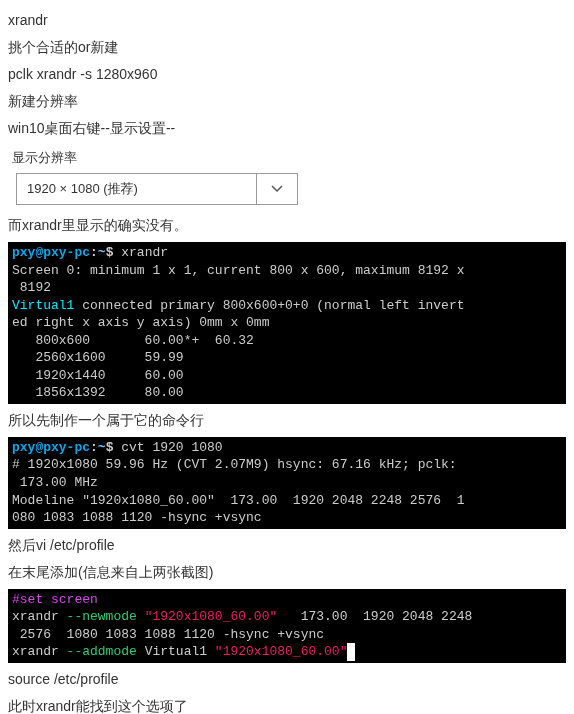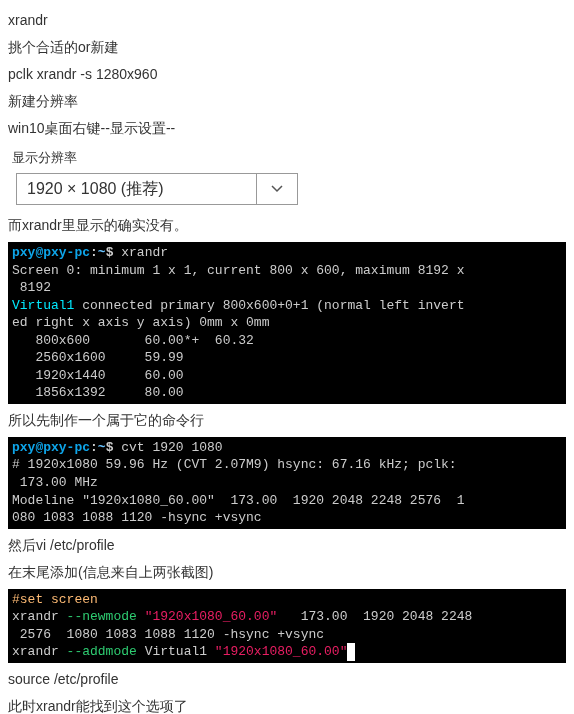--- a/index.html
+++ b/index.html
@@ -13,21 +13,21 @@
   }
   p { margin: 6px 0; line-height: 1.5; }
   .label { margin: 10px 0 6px 4px; font-size: 13px; }
   .select-wrap {
     border: 1px solid #999;
     width: 280px;
     margin: 4px 0 10px 8px;
     display: flex;
     align-items: stretch;
     height: 30px;
-    font-size: 16px;
+    font-size: 13px;
   }
   .select-text {
     flex: 1;
     padding: 0 10px;
     line-height: 30px;
   }
   .select-btn {
     width: 40px;
     border-left: 1px solid #999;
     display: flex;
@@ -42,21 +42,21 @@
     padding: 2px 4px;
     margin: 4px 0;
     line-height: 1.35;
     white-space: pre;
     overflow: hidden;
   }
   .prompt-user { color: #0ea5e9; font-weight: bold; }
   .prompt-sep { color: #ccc; font-weight: bold; }
   .path { color: #6ac3ff; font-weight: bold; }
   .cyan { color: #00eaff; }
-  .comment { color: #fdba74; }
+  .comment { color: #d946ef; }
   .greenopt { color: #2ecc71; }
   .pinkarg { color: #e91e63; }
   .gray { color: #ccc; }
   .cursor { background: #fff; color: #000; display: inline-block; width: 8px; }
 </style>
 </head>
 <body>
 
 <p>xrandr</p>
 <p>挑个合适的or新建</p>
@@ -72,21 +72,21 @@
         <path d="M1 1 L6 6 L11 1" stroke="#555" stroke-width="1.5" fill="none"></path>
       </svg>
   </div>
 </div>
 
 <p>而xrandr里显示的确实没有。</p>
 
 <div class="term"><span class="prompt-user">pxy@pxy-pc</span><span class="prompt-sep">:</span><span class="path">~</span><span class="prompt-sep">$ </span><span>xrandr</span>
 <span>Screen 0: minimum 1 x 1, current 800 x 600, maximum 8192 x</span>
 <span> 8192</span>
-<span class="cyan">Virtual1 </span><span>connected primary 800x600+0+1 (normal left invert</span>
+<span class="cyan">Virtual1 </span><span>connected primary 800x600+0+0 (normal left invert</span>
 <span>ed right x axis y axis) 0mm x 0mm</span>
 <span>   800x600       60.00*+  60.32</span>
 <span>   2560x1600     59.99</span>
 <span>   1920x1440     60.00</span>
 <span>   1856x1392     80.00</span></div>
 
 <p>所以先制作一个属于它的命令行</p>
 
 <div class="term"><span class="prompt-user">pxy@pxy-pc</span><span class="prompt-sep">:</span><span class="path">~</span><span class="prompt-sep">$ </span><span>cvt 1920 1080</span>
 <span># 1920x1080 59.96 Hz (CVT 2.07M9) hsync: 67.16 kHz; pclk:</span>

